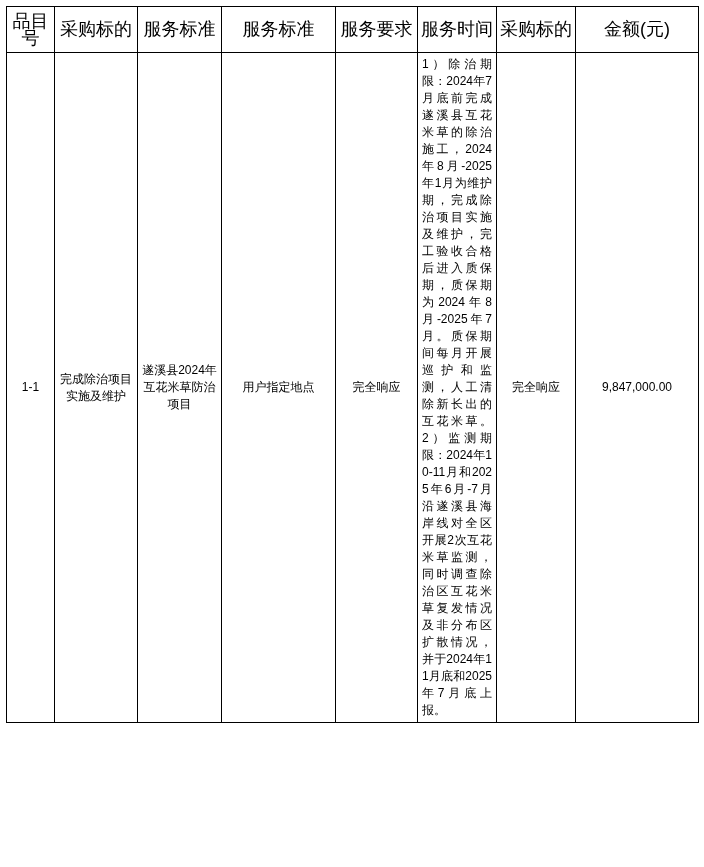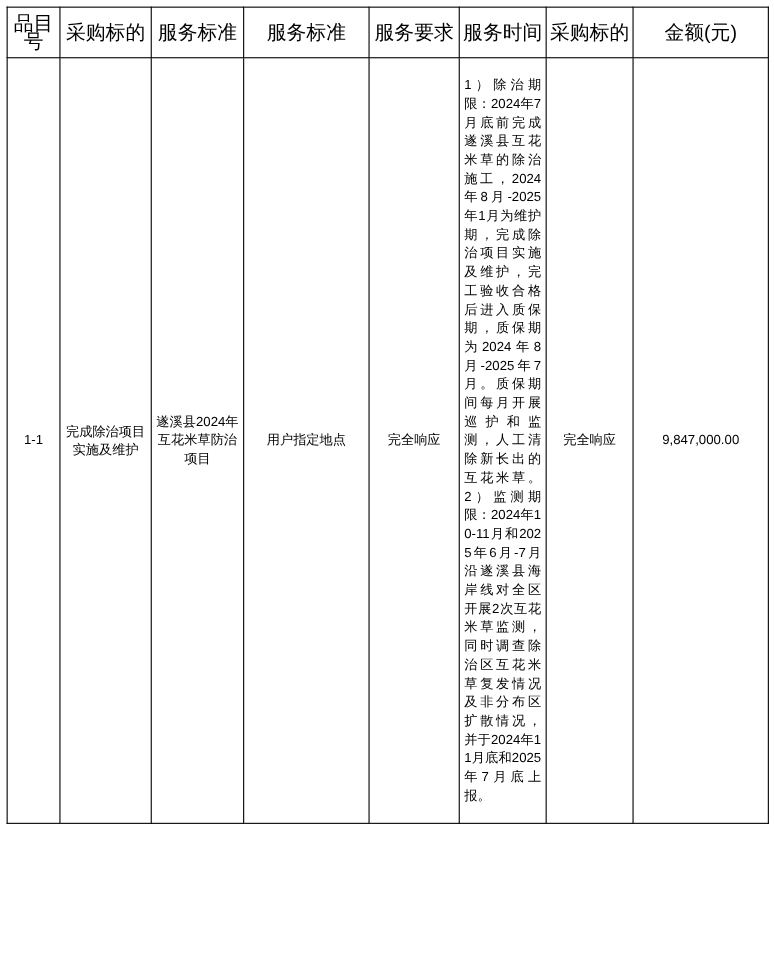--- a/index.html
+++ b/index.html
@@ -26,21 +26,21 @@
     width: 692px;
     margin: 0;
   }
   table.procurement-table th,
   table.procurement-table td {
     border: 1px solid #000000;
     vertical-align: middle;
     text-align: center;
     font-size: 12px;
     line-height: 17px;
-    padding: 16px 4px;
+    padding: 3px 4px;
     word-wrap: break-word;
     word-break: break-all;
     box-sizing: border-box;
   }
   table.procurement-table th {
     font-weight: normal;
     font-size: 18px;
     height: 46px;
     padding: 2px 3px;
     text-align: center;

